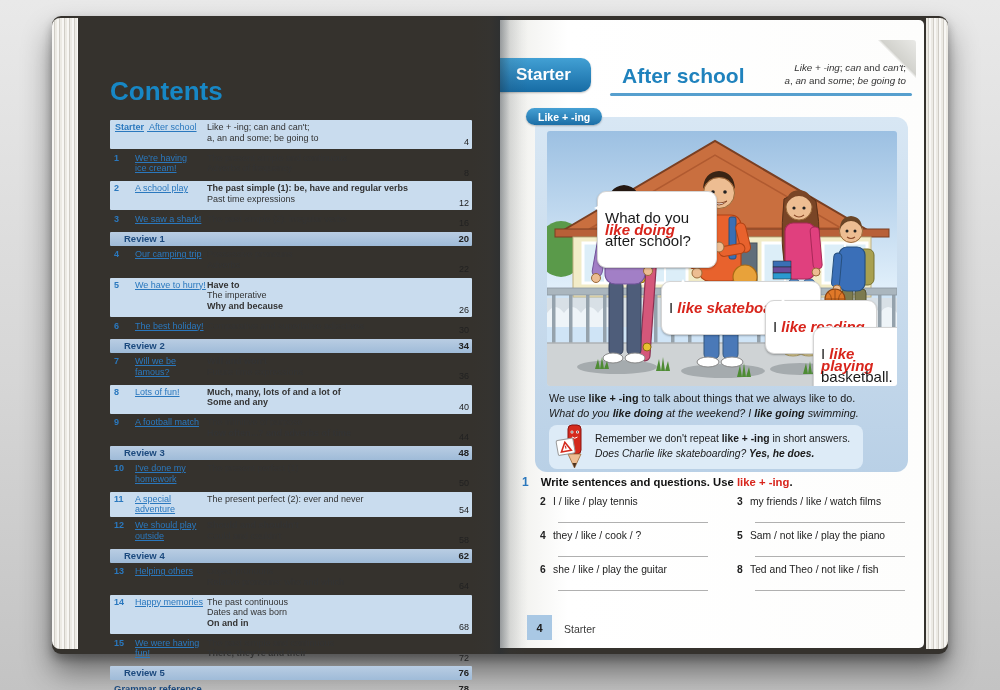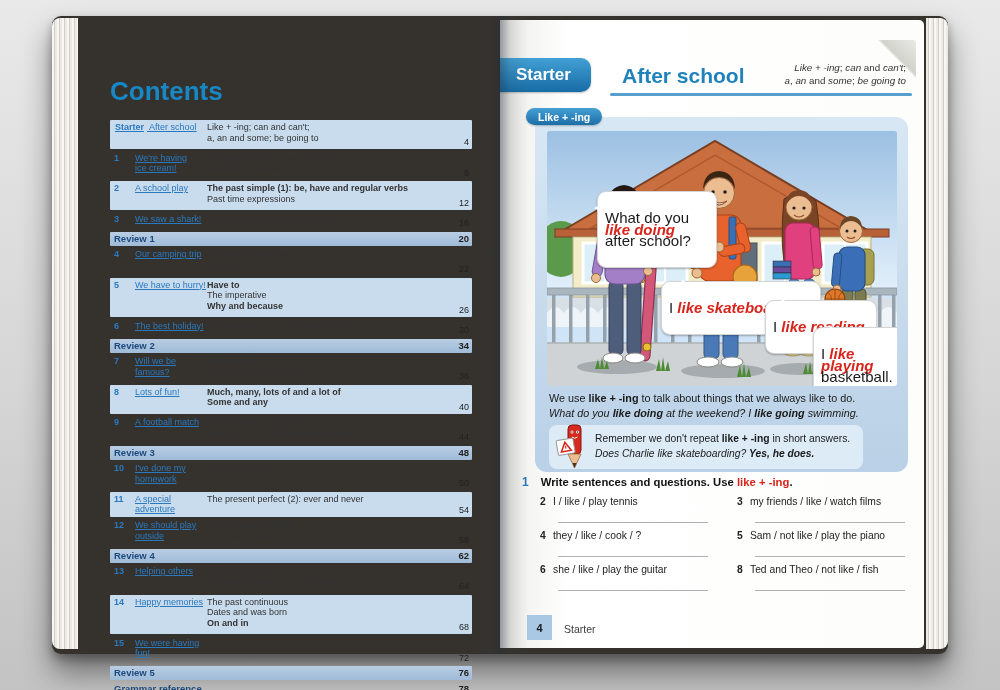--- a/index.html
+++ b/index.html
@@ -23,21 +23,21 @@
   .b{font-weight:bold}.i{font-style:italic}
   .red{color:#d8251c;font-weight:bold}
 
   
   .contents-title{position:absolute;left:34px;top:56px;margin:0;font-size:26px;font-weight:bold;color:#1787c5;}
   .toc{position:absolute;left:34px;right:28px;top:100px;font-size:9px;}
   .trow{position:relative;margin-bottom:1.5px;border-radius:1px;}
   .r-unit{padding:2px 4px;}
   .r-blue{background:#c9dcee;}
   .r-white{background:transparent;}
-  .r-band{background:linear-gradient(180deg,#b9cde3,#9fbbd8);height:14px;line-height:14px;padding:0 4px;color:#1c4a7e;font-weight:bold;font-size:9.5px;}
+  .r-band{background:linear-gradient(180deg,#b9cde3,#9fbbd8);height:14px;line-height:14px;padding:0 14px;color:#1c4a7e;font-weight:bold;font-size:9.5px;}
   .r-section{height:14px;line-height:14px;padding:0 4px;color:#1c4a7e;font-weight:bold;font-size:9.5px;}
   .num{position:absolute;left:4px;top:2px;width:18px;font-weight:bold;color:#2a78be;}
   .utitle{display:inline-block;margin-left:21px;width:72px;color:#2a78be;line-height:10.5px;white-space:pre-line;vertical-align:top;text-decoration:underline;}
   .utitle.inline{margin-left:1px;width:90px;white-space:normal;}
   .utitle.inline b{margin-right:3px;}
   .gram{position:absolute;left:97px;right:30px;top:2px;color:#333;line-height:10.5px;}
   .pageno{position:absolute;right:3px;bottom:2px;color:#222;}
   .r-band .pageno,.r-section .pageno{bottom:0;}
 
   
@@ -158,21 +158,24 @@
           <div class="trow r-band"><span class="band-label">Review 4</span><span class="pageno">62</span></div>
           <div class="trow r-unit r-white" style="min-height: 25px;"><span class="num">13</span><span class="utitle">Helping others</span><span class="gram">
               <div>Object pronouns</div>
               <div>Relative pronouns: who and which</div>
             </span><span class="pageno">64</span></div>
           <div class="trow r-unit r-blue" style="min-height: 35.5px;"><span class="num">14</span><span class="utitle">Happy memories</span><span class="gram">
               <div>The past continuous</div>
               <div>Dates and was born</div>
               <div class="b">On and in</div>
             </span><span class="pageno">68</span></div>
-          <div class="trow r-unit r-white" style="min-height: 25px;"><span class="num">15</span><span class="utitle">We were having fun!</span><span class="pageno">72</span></div>
+          <div class="trow r-unit r-white" style="min-height: 25px;"><span class="num">15</span><span class="utitle">We were having fun!</span><span class="gram">
+              <div>The past simple and continuous</div>
+              <div class="b">There, they're and their</div>
+            </span><span class="pageno">72</span></div>
           <div class="trow r-band"><span class="band-label">Review 5</span><span class="pageno">76</span></div>
           <div class="trow r-section"><span class="band-label">Grammar reference</span><span class="pageno">78</span></div>
         </div>
     </div>
 
     <div class="page page-right">
       <div class="page-curl"></div>
       <div class="unit-tab">
         <span>Starter</span>
       </div>

